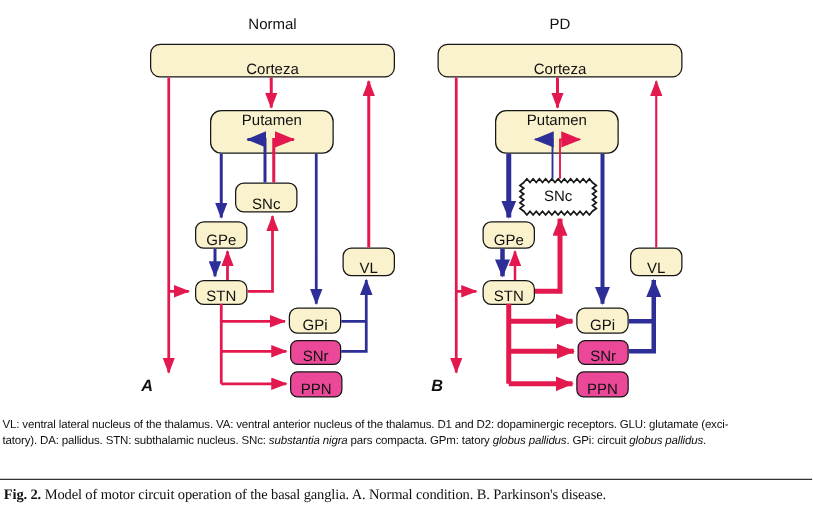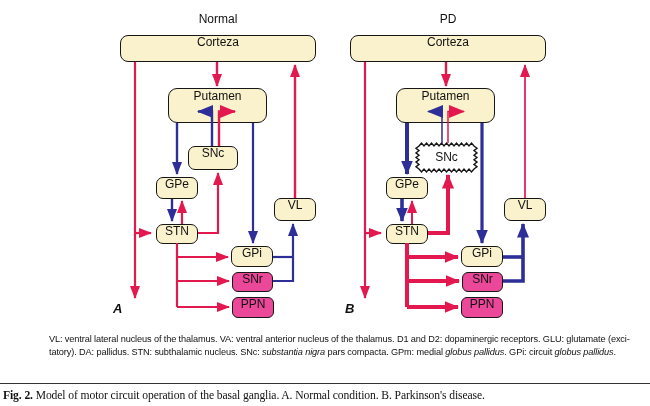--- a/index.html
+++ b/index.html
@@ -1,28 +1,28 @@
 <!DOCTYPE html>
 <html><head>
 <meta charset="utf-8">
 <style>
   html,body{margin:0;padding:0;background:#fff;}
   #fig{position:relative;width:650px;height:406px;background:#fff;overflow:hidden;
        font-family:"Liberation Sans",sans-serif;color:#111;}
   .box{position:absolute;background:#f9f2cc;border:1.6px solid #161616;border-radius:7px;
-       display:flex;align-items:flex-start;justify-content:center;
+       display:flex;align-items:flex-end;justify-content:center;
        font-size:12px;line-height:1;color:#111;box-sizing:border-box;}
   .box.white{background:#ec4899;}
   .box.toplabel{align-items:flex-start;padding-top:1px;}
   .panel-title{position:absolute;width:196px;text-align:center;font-size:12px;color:#111;}
   .side-label{position:absolute;font-size:13px;font-weight:bold;font-style:italic;color:#111;}
   #arrows{position:absolute;left:0;top:0;pointer-events:none;}
   .cap{position:absolute;left:2px;top:333px;width:648px;font-size:9.2px;
        letter-spacing:-0.12px;line-height:13px;color:#111;}
-  .cap div{white-space:nowrap;margin-left:47px;}
+  .cap div{white-space:nowrap;}
   .cap i{}
   .rule{position:absolute;left:0;top:383px;width:650px;border-top:1.2px solid #333;height:0;}
   .figcap{position:absolute;left:3px;top:389px;width:645px;font-size:11.6px;
           letter-spacing:-0.1px;white-space:nowrap;color:#111;font-family:Liberation Serif, serif;}
   .figcap b{font-weight:bold;}
 </style>
 </head>
 <body>
 
 <div id="fig">
@@ -147,20 +147,20 @@
     <path d="M407,307 L458,307" stroke="#e3184e" stroke-width="4" fill="none" marker-end="url(#aRT)"></path>
     <path d="M503,257 L523,257" stroke="#2e2e99" stroke-width="3.6" fill="none"></path>
     <path d="M503,281 L523,281 L523,224" stroke="#2e2e99" stroke-width="3.6" fill="none" marker-end="url(#aBT)"></path>
     <path d="M525,198 L525,65" stroke="#e3184e" stroke-width="1.7" fill="none" marker-end="url(#aR)"></path>
 
     <text x="446.5" y="161" text-anchor="middle" font-size="12" font-family="Liberation Sans, sans-serif" fill="#111">SNc</text>
   </svg>
 
   <div class="cap">
     <div>VL: ventral lateral nucleus of the thalamus. VA: ventral anterior nucleus of the thalamus. D1 and D2: dopaminergic receptors. GLU: glutamate (exci-</div>
-    <div><span>tatory). DA: pallidus. STN: subthalamic nucleus. SNc: </span><i>substantia nigra</i><span> pars compacta. GPm: medial </span><i>globus pallidus</i><span>. GPi: circuit </span><i>globus pallidus</i><span>.</span></div>
+    <div><span>tatory). DA: pallidus. STN: subthalamic nucleus. SNc: </span><i>substantia nigra</i><span> pars compacta. GPm: tatory </span><i>globus pallidus</i><span>. GPi: circuit </span><i>globus pallidus</i><span>.</span></div>
   </div>
 
   <div class="rule"></div>
 
   <div class="figcap"><b>Fig. 2.</b><span> Model of motor circuit operation of the basal ganglia. A. Normal condition. B. Parkinson's disease.</span></div>
 
 </div>
 
 </body></html>

